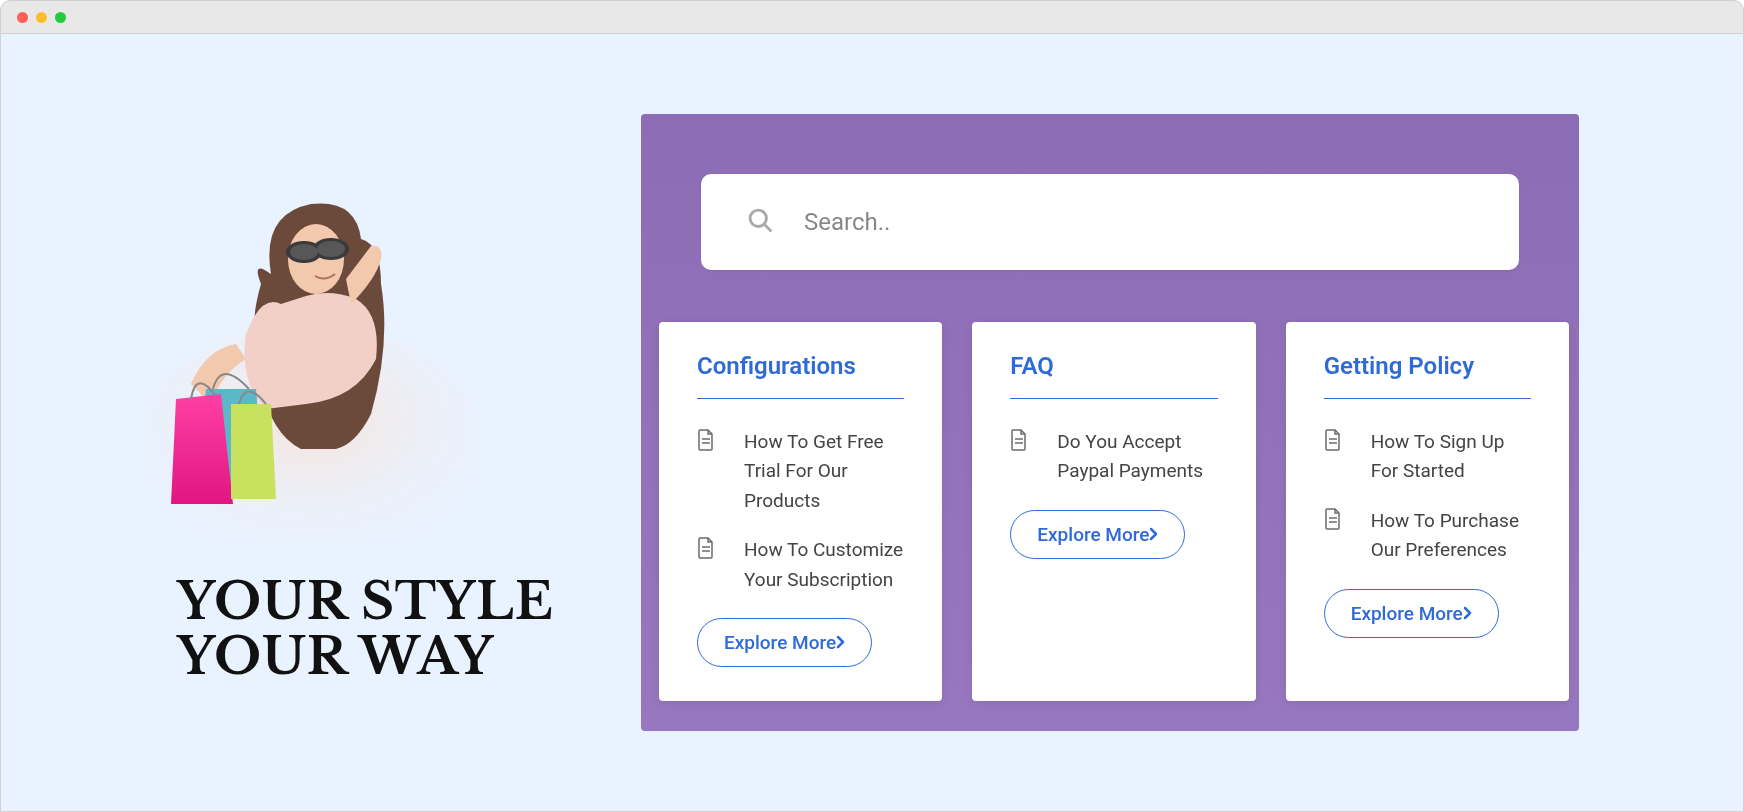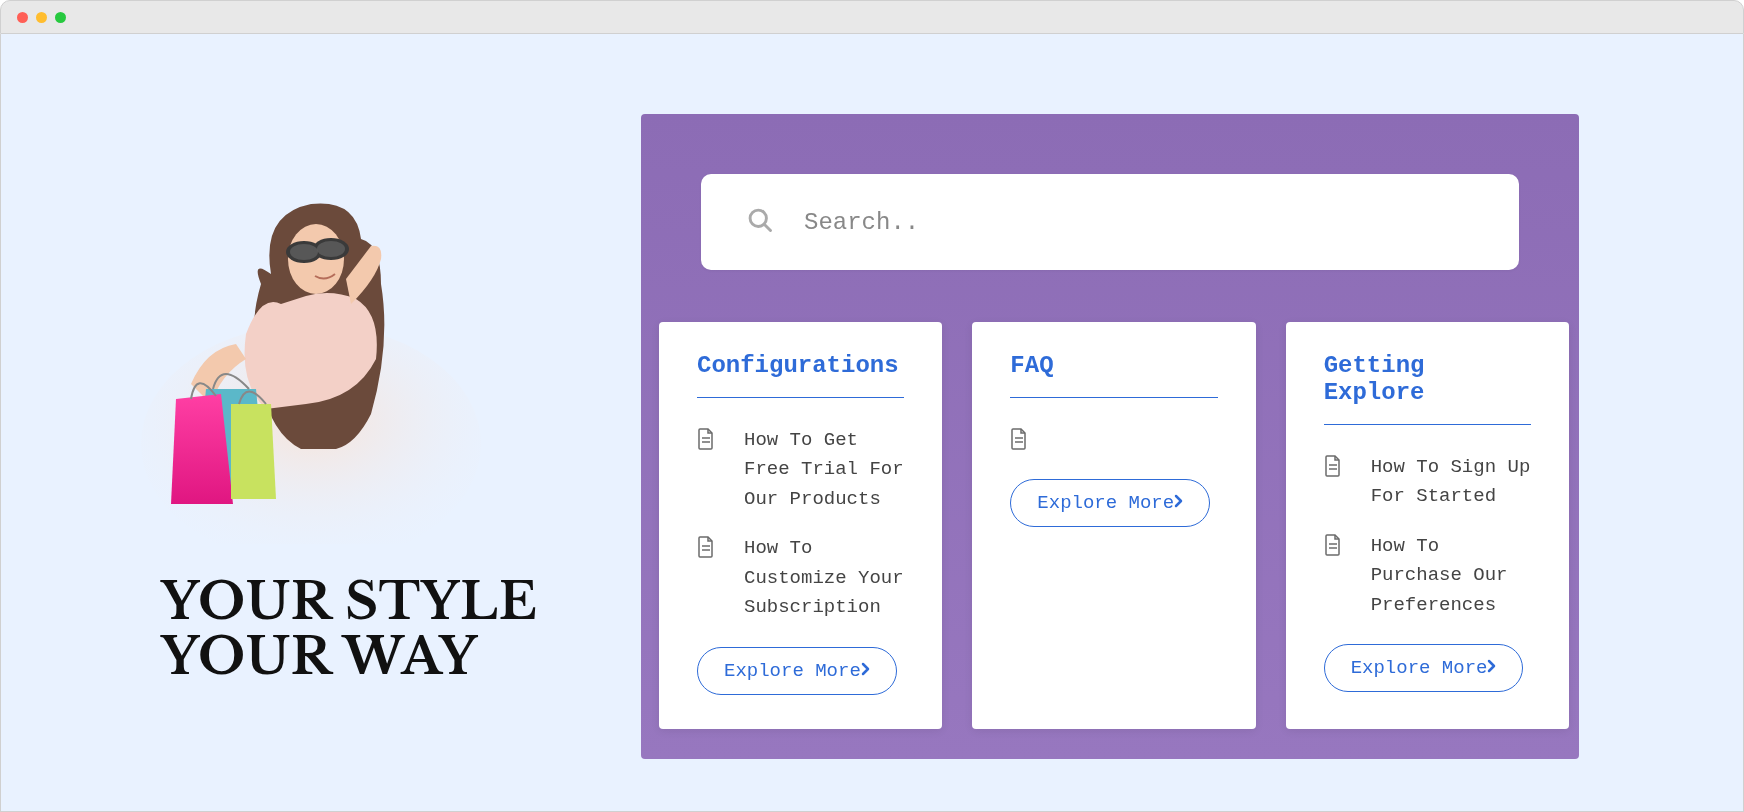--- a/index.html
+++ b/index.html
@@ -55,31 +55,30 @@
     .hero-illustration svg {
       display: block;
     }
     .headline {
       font-family: "Libre Baskerville", Georgia, "Times New Roman", serif;
       font-size: 50px;
       font-weight: 700;
       color: #111;
       letter-spacing: 1px;
       line-height: 1.1;
-      margin-left: 30px;
+      margin-left: 46px;
     }
     .right-panel {
       position: absolute;
       left: 640px;
       top: 80px;
       width: 938px;
       background: linear-gradient(180deg, #8c6cb5 0%, #9777bf 100%);
       border-radius: 4px;
       padding-bottom: 30px;
-      font-family: Liberation Mono, monospace;
     }
     .search-wrap {
       padding: 60px;
     }
     .search-box {
       background: #fff;
       border-radius: 10px;
       height: 96px;
       display: flex;
       align-items: center;
@@ -277,34 +276,35 @@
         <ul class="card-items">
           <li class="card-item">
             <span class="doc-icon">
               <svg width="18" height="22" viewBox="0 0 18 22" fill="none" stroke="currentColor" stroke-width="1.5">
                   <path d="M3 1h8l4 4v15a1 1 0 0 1-1 1H3a1 1 0 0 1-1-1V2a1 1 0 0 1 1-1z"></path>
                   <path d="M11 1v4h4"></path>
                   <line x1="5" y1="10" x2="13" y2="10"></line>
                   <line x1="5" y1="14" x2="13" y2="14"></line>
                 </svg>
             </span>
+            <span class="card-item-text">Do You Accept Paypal Payments</span>
           </li>
         </ul>
         <button class="explore-btn">
           <span>Explore More</span>
           <span class="chev">
             <svg width="9" height="14" viewBox="0 0 9 14" fill="none" stroke="currentColor" stroke-width="2.5" stroke-linecap="round" stroke-linejoin="round">
                 <polyline points="2,2 7,7 2,12"></polyline>
               </svg>
           </span>
         </button>
       </div>
 
       <div class="card">
-        <div class="card-title">Getting Explore</div>
+        <div class="card-title">Getting Policy</div>
         <hr class="card-divider">
         <ul class="card-items">
           <li class="card-item">
             <span class="doc-icon">
               <svg width="18" height="22" viewBox="0 0 18 22" fill="none" stroke="currentColor" stroke-width="1.5">
                   <path d="M3 1h8l4 4v15a1 1 0 0 1-1 1H3a1 1 0 0 1-1-1V2a1 1 0 0 1 1-1z"></path>
                   <path d="M11 1v4h4"></path>
                   <line x1="5" y1="10" x2="13" y2="10"></line>
                   <line x1="5" y1="14" x2="13" y2="14"></line>
                 </svg>

